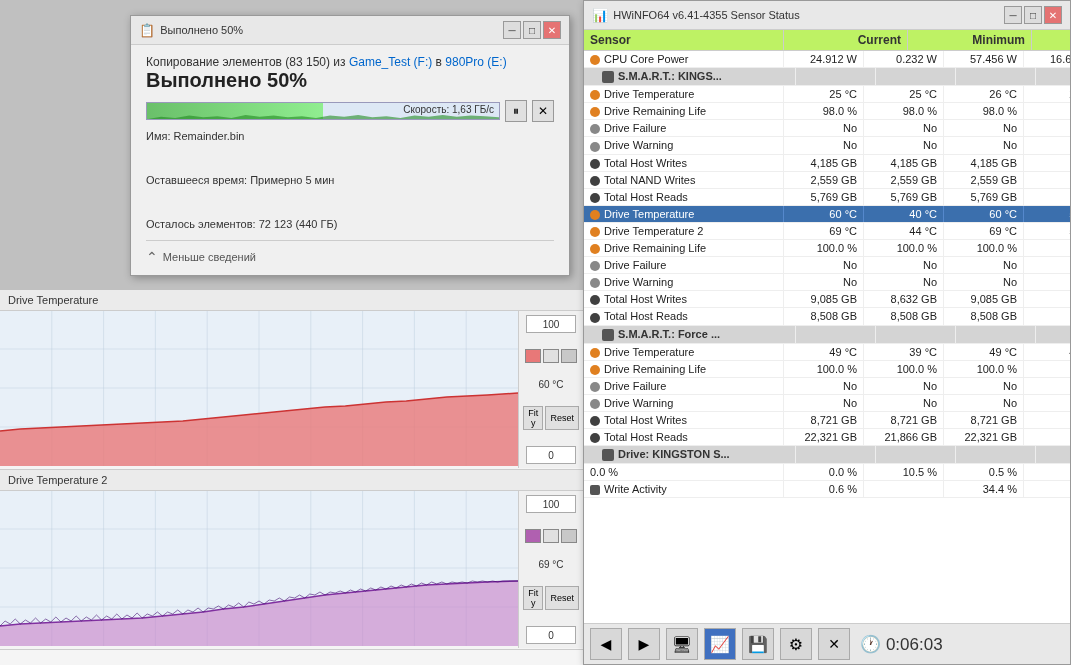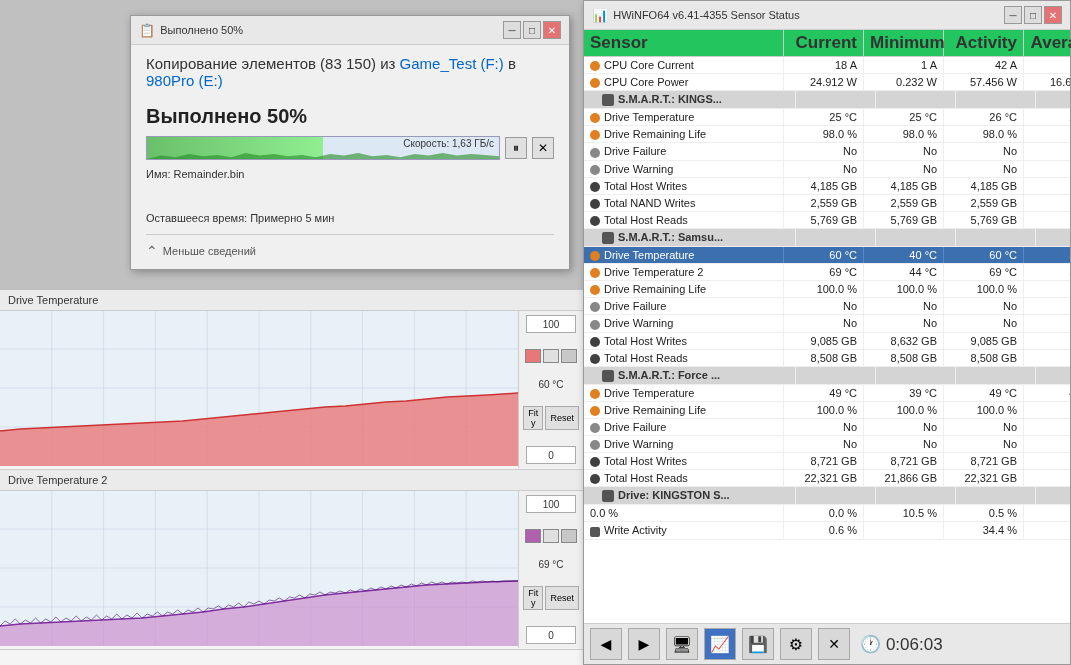--- a/index.html
+++ b/index.html
@@ -52,40 +52,40 @@
       justify-content: center;
       font-size: 10px;
       cursor: pointer;
     }
     .win-btn.close { background: #e57373; color: white; }
 
     .copy-dialog .body {
       padding: 10px 15px;
     }
     .copy-dialog .from-line {
-      font-size: 15px;
-      color: #333;
-      margin-bottom: 16px;
+      font-size: 12px;
+      color: #333;
+      margin-bottom: 0;
     }
     .copy-dialog .from-line a { color: #0066cc; text-decoration: none; }
     .copy-dialog .percent-title {
       font-size: 20px;
       font-weight: 600;
       color: #222;
       margin-bottom: 8px;
     }
     .copy-dialog .progress-controls {
       display: flex;
       align-items: center;
       gap: 5px;
       margin-bottom: 6px;
     }
     .progress-bar-container {
       flex: 1;
-      height: 24px;
+      height: 18px;
       background: #dde8f5;
       border: 1px solid #99b;
       position: relative;
       overflow: hidden;
     }
     .progress-bar-fill {
       height: 100%;
       background: linear-gradient(to right, #6ac06a, #90ee90);
       width: 50%;
     }
@@ -242,25 +242,26 @@
     .hwinfo-titlebar .title-left {
       display: flex;
       align-items: center;
       gap: 5px;
     }
     .hwinfo-titlebar .win-btns { display: flex; gap: 2px; }
 
     .hwinfo-table-header {
       display: grid;
       grid-template-columns: 200px 80px 80px 80px 80px;
-      background: #22c55e;
+      background: #bef264;
       border-bottom: 1px solid #ccc;
-      font-size: 17px;
+      font-size: 12px;
       font-weight: 600;
       color: #333;
+      gap: 44px;
     }
     .hwinfo-table-header div {
       padding: 3px 6px;
       border-right: 1px solid #ccc;
       text-align: right;
     }
     .hwinfo-table-header div:first-child { text-align: left; }
 
     .hwinfo-scroll {
       flex: 1;
@@ -368,20 +369,21 @@
           <polyline points="0,30 20,20 40,25 60,15 80,22 100,18 120,25 140,12 160,20 180,15 200,22 220,18 240,25 260,15 280,20 300,12 320,22 340,18 360,25 380,15 400,20 420,12 440,20 460,15 480,18 500,22 500,30" fill="#228b22" stroke="none"></polyline>
         </svg>
         <div style="position:absolute;right:5px;top:1px;font-size:10px;color:#333;">Скорость: 1,63 ГБ/с</div>
       </div>
       <div class="pause-btn">⏸</div>
       <div class="cancel-btn">✕</div>
     </div>
     <div class="file-info">Имя: Remainder.bin</div>
     <div class="time-info">
       <div>Оставшееся время: Примерно 5 мин</div>
+      <div>Осталось элементов: 72 123 (440 ГБ)</div>
     </div>
     <div class="details-bar">
       <span class="chevron-icon">⌃</span>
       <span>Меньше сведений</span>
     </div>
   </div>
 </div>
 
 <div class="graph-panel-left">
 
@@ -488,29 +490,20 @@
     <div>Minimum</div>
     <div>Activity</div>
     <div>Average</div>
   </div>
 
   <div class="hwinfo-scroll">
 
     <div id="cpu-rows-container">
         <div class="sensor-row">
     <div>
-      <span class="sensor-icon icon-orange"></span>CPU Core Current
-    </div>
-    <div>18 A</div>
-    <div>1 A</div>
-    <div>42 A</div>
-    <div>13 A</div>
-  </div>
-        <div class="sensor-row">
-    <div>
       <span class="sensor-icon icon-orange"></span>CPU Core Power
     </div>
     <div>24.912 W</div>
     <div>0.232 W</div>
     <div>57.456 W</div>
     <div>16.678 W</div>
   </div>
       </div>
     <div id="sections-container">
         <div class="sensor-row group-header">
@@ -578,29 +571,20 @@
     </div>
         <div class="sensor-row">
       <div>
         <span class="sensor-icon icon-dark"></span>Total Host Reads
       </div>
       <div>5,769 GB</div>
       <div>5,769 GB</div>
       <div>5,769 GB</div>
       <div></div>
     </div>
-        <div class="sensor-row group-header">
-    <div>
-      <span style="display:inline-block;width:12px;height:12px;background:#555;border-radius:2px;margin-right:4px;vertical-align:middle;"></span>S.M.A.R.T.: Samsu...
-    </div>
-    <div></div>
-          <div></div>
-          <div></div>
-          <div></div>
-  </div>
         <div class="sensor-row highlighted">
       <div>
         <span class="sensor-icon icon-orange"></span>Drive Temperature
       </div>
       <div>60 °C</div>
       <div>40 °C</div>
       <div>60 °C</div>
       <div>51 °C</div>
     </div>
         <div class="sensor-row">

